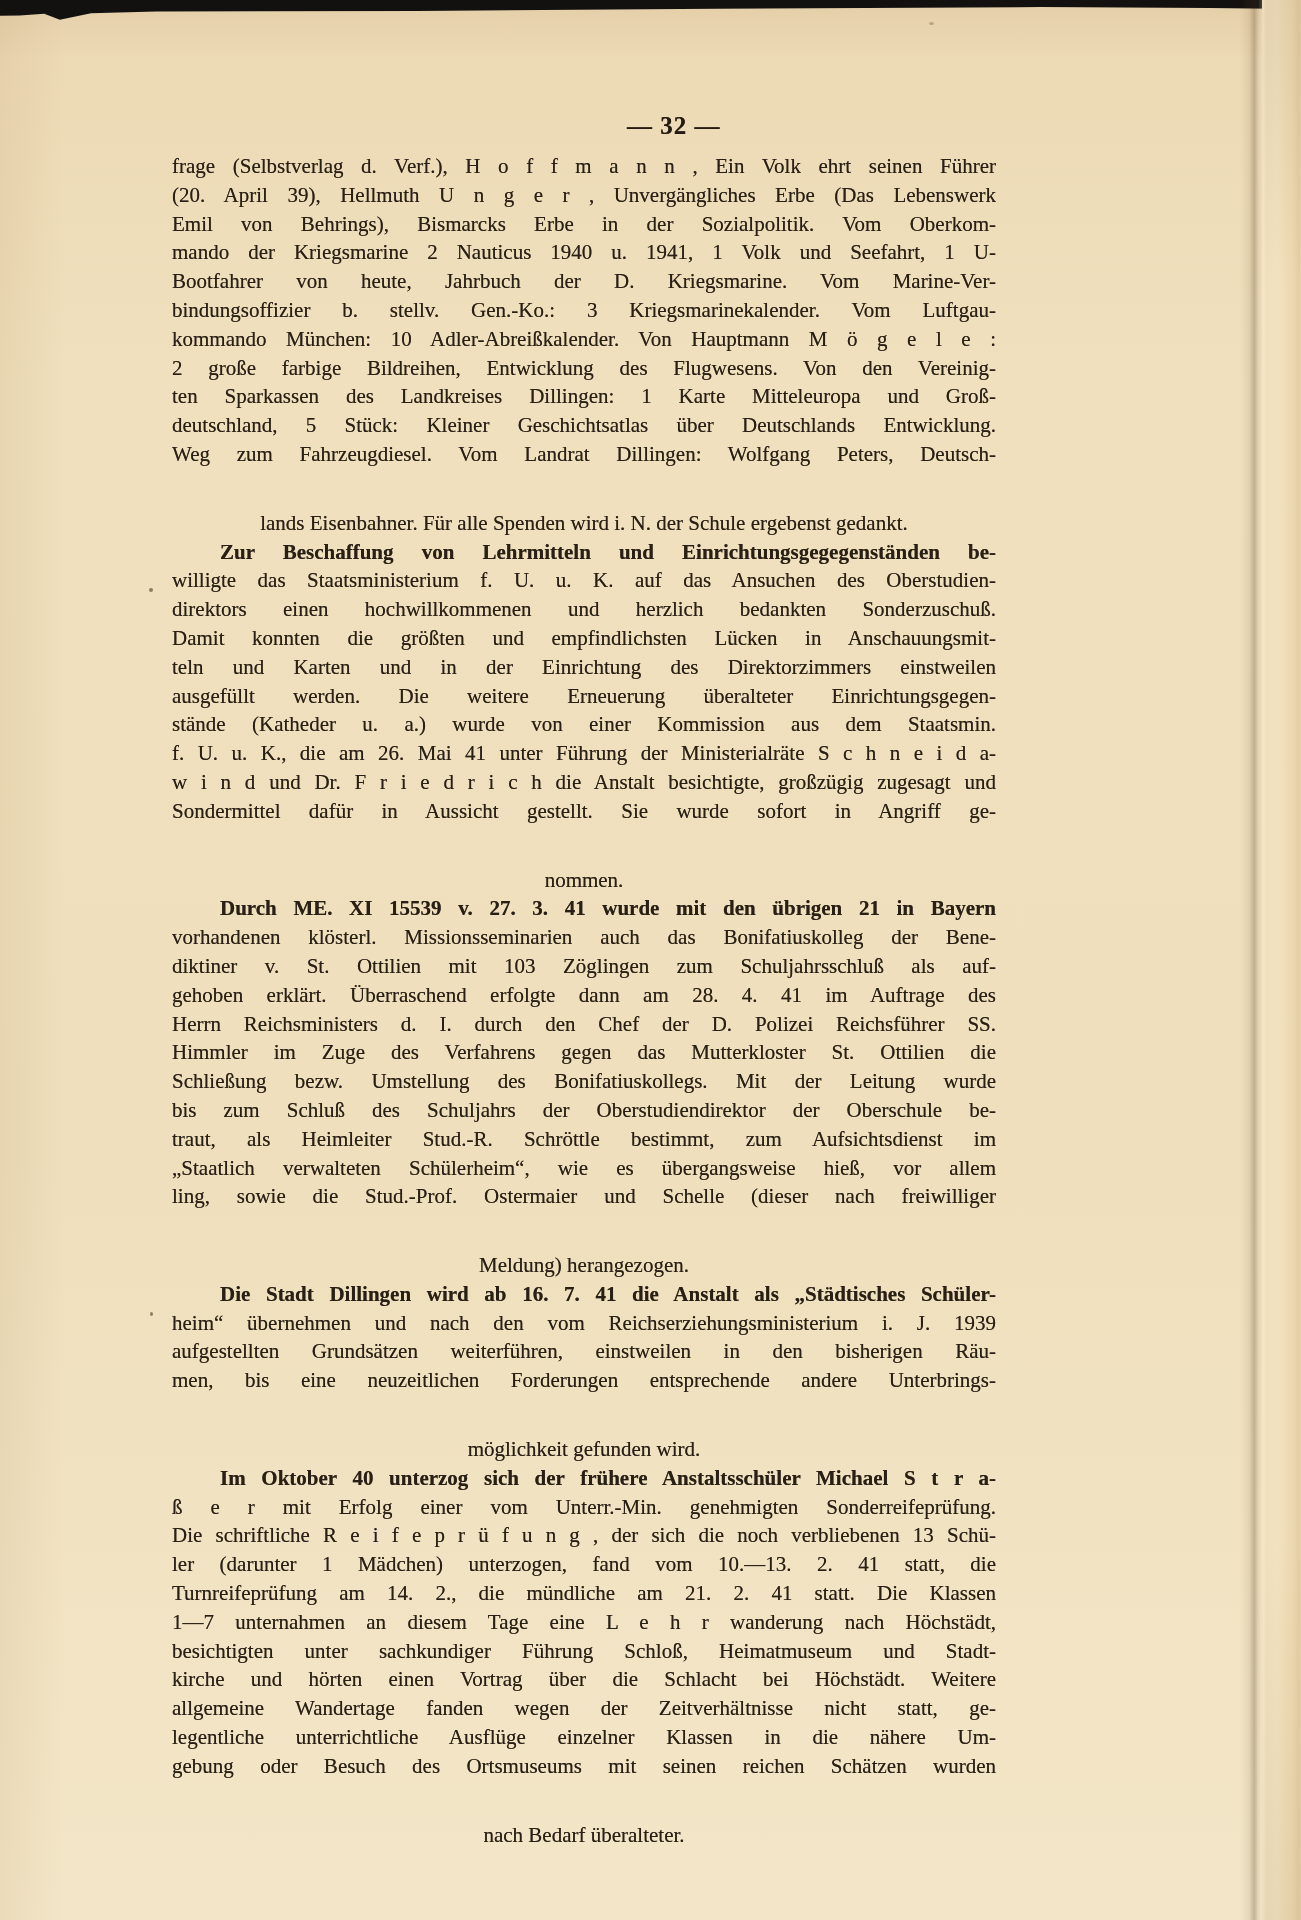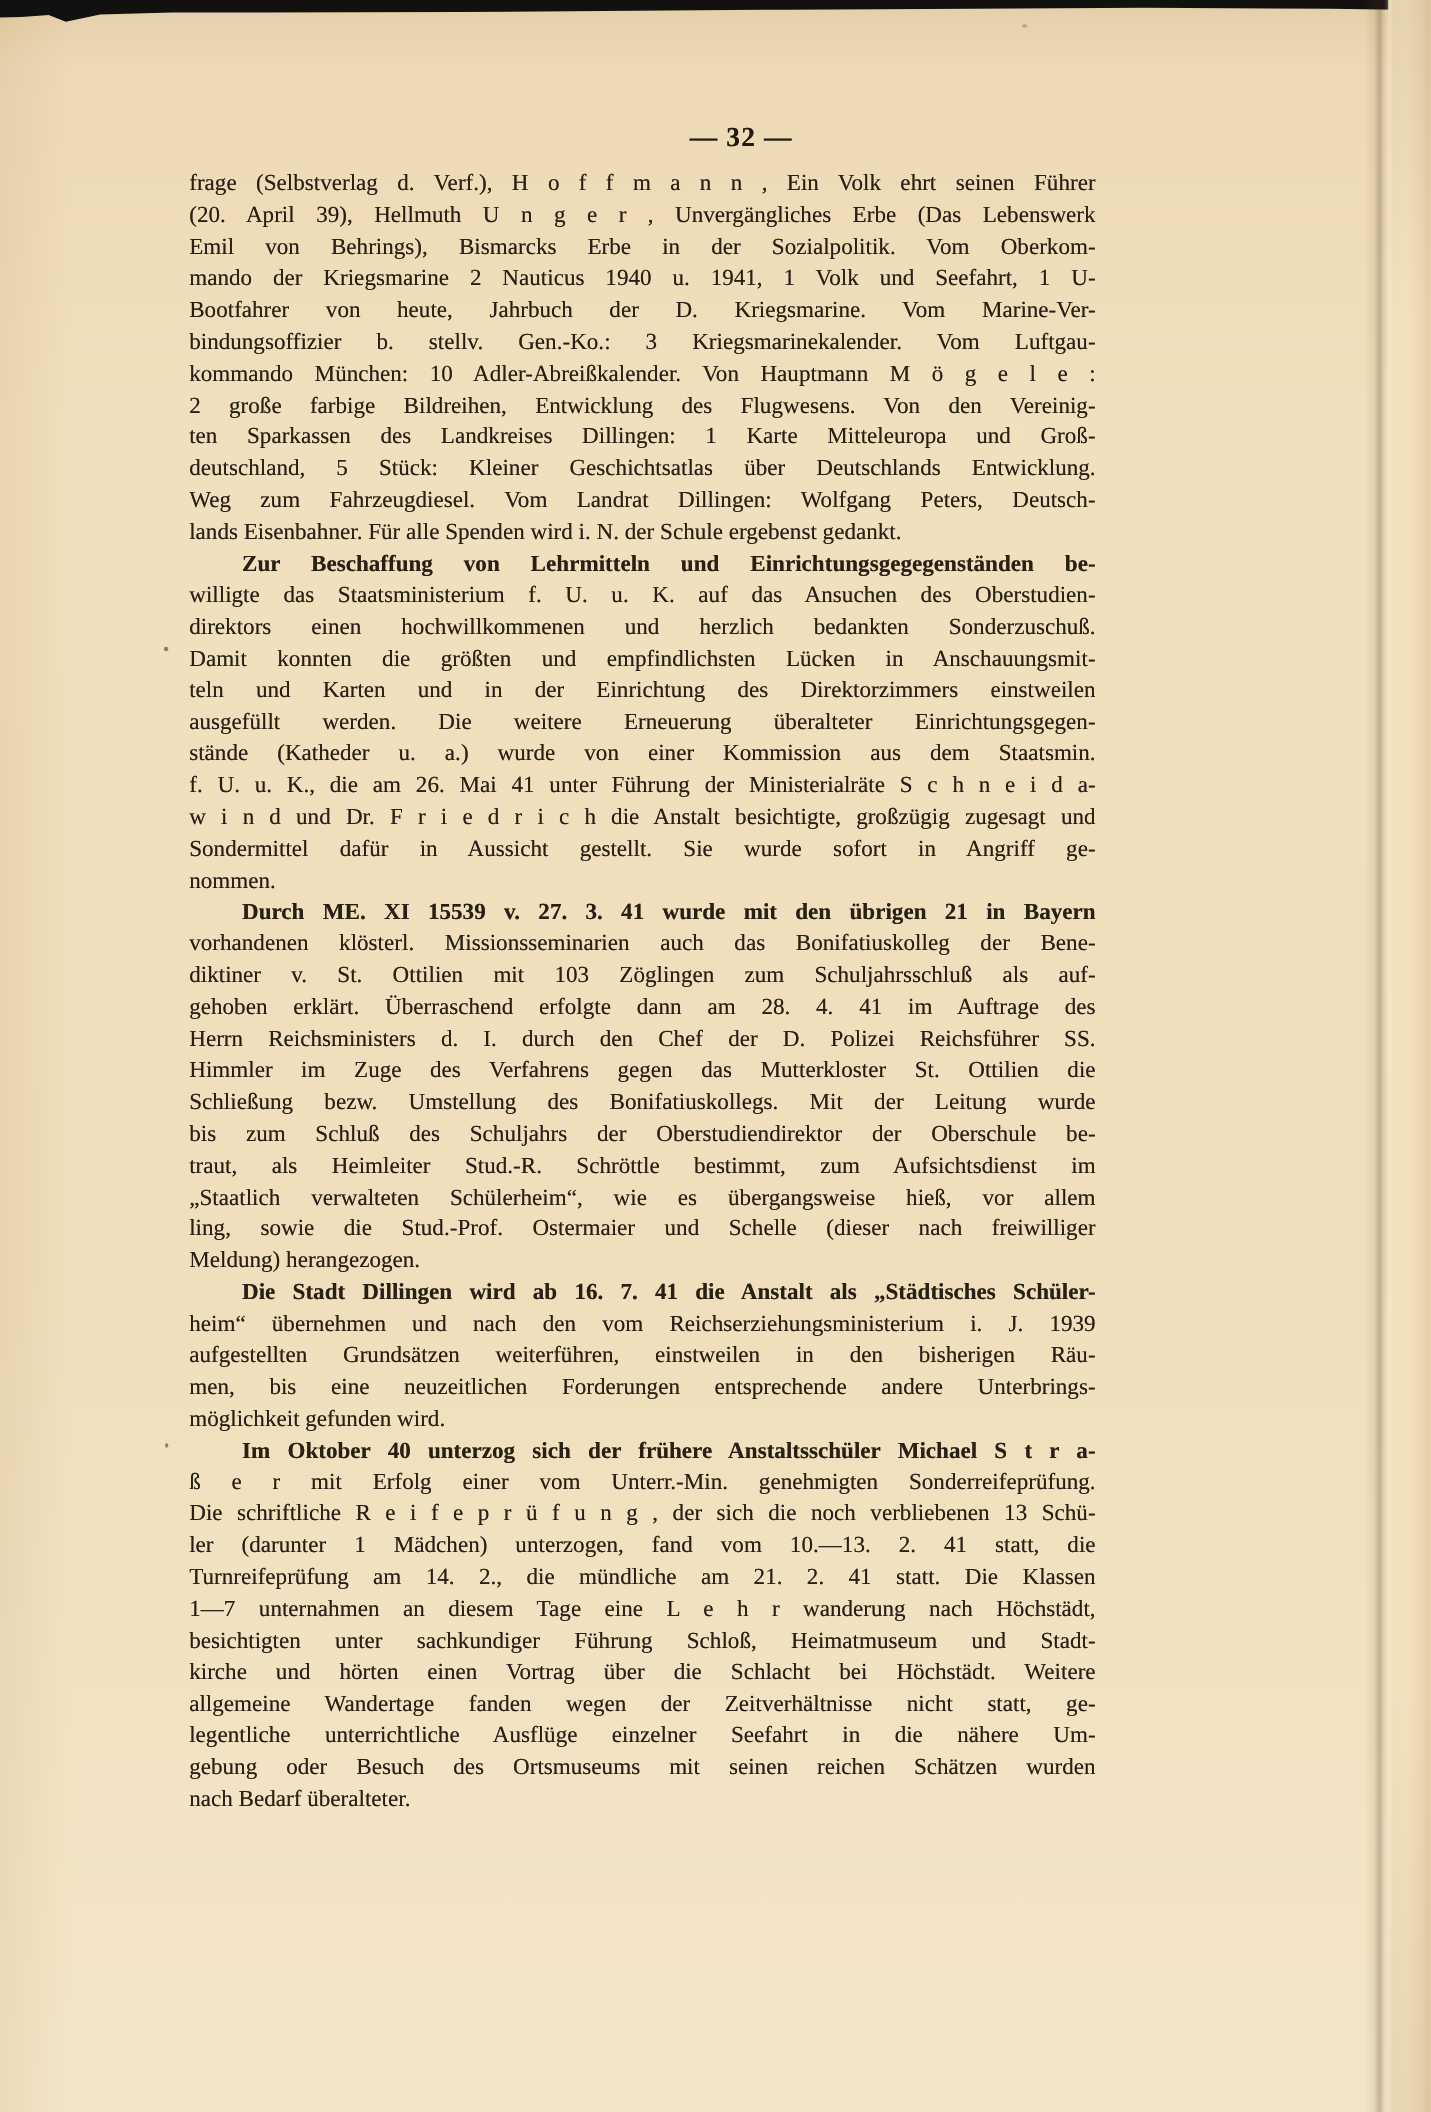--- a/index.html
+++ b/index.html
@@ -54,21 +54,21 @@
     position: absolute; left: 172px; top: 152px; width: 824px;
     font-size: 21px; line-height: 28.8px; color: #281f15;
     text-shadow: 0 0 0.6px rgba(40,31,21,0.65);
   }
   .line {
     text-align: justify;
     height: 28.8px; overflow: hidden;
   }
   
   .line::after { content: ""; display: inline-block; width: 100%; height: 0; }
-  .line.last { text-align: left; }
+  .line.last { text-align: center; margin-top: 40px; }
   .line.last::after { content: none; }
   .line.indent { padding-left: 48px; font-weight: bold; }
 
   .speck { position: absolute; border-radius: 50%; background: rgba(60,45,25,0.55); }
   .speck.s1 { left: 149px; top: 588px;  width: 4px; height: 4px; }
   .speck.s2 { left: 150px; top: 1312px; width: 3px; height: 4px; }
   .speck.s3 { left: 929px; top: 22px;   width: 5px; height: 3px; opacity: .5; }
 </style>
 </head>
 <body>
@@ -123,21 +123,21 @@
       <div class="line last">möglichkeit gefunden wird.</div>
       <div class="line indent">Im Oktober 40 unterzog sich der frühere Anstaltsschüler Michael S t r a-</div>
       <div class="line">ß e r mit Erfolg einer vom Unterr.-Min. genehmigten Sonderreifeprüfung.</div>
       <div class="line">Die schriftliche R e i f e p r ü f u n g , der sich die noch verbliebenen 13 Schü-</div>
       <div class="line">ler (darunter 1 Mädchen) unterzogen, fand vom 10.—13. 2. 41 statt, die</div>
       <div class="line">Turnreifeprüfung am 14. 2., die mündliche am 21. 2. 41 statt. Die Klassen</div>
       <div class="line">1—7 unternahmen an diesem Tage eine L e h r wanderung nach Höchstädt,</div>
       <div class="line">besichtigten unter sachkundiger Führung Schloß, Heimatmuseum und Stadt-</div>
       <div class="line">kirche und hörten einen Vortrag über die Schlacht bei Höchstädt. Weitere</div>
       <div class="line">allgemeine Wandertage fanden wegen der Zeitverhältnisse nicht statt, ge-</div>
-      <div class="line">legentliche unterrichtliche Ausflüge einzelner Seefahrt in die nähere Um-</div>
+      <div class="line">legentliche unterrichtliche Ausflüge einzelner Klassen in die nähere Um-</div>
       <div class="line">gebung oder Besuch des Ortsmuseums mit seinen reichen Schätzen wurden</div>
       <div class="line last">nach Bedarf überalteter.</div>
     </div>
 
   <div class="speck s1"></div>
   <div class="speck s2"></div>
   <div class="speck s3"></div>
 </div>
 
 </body></html>

